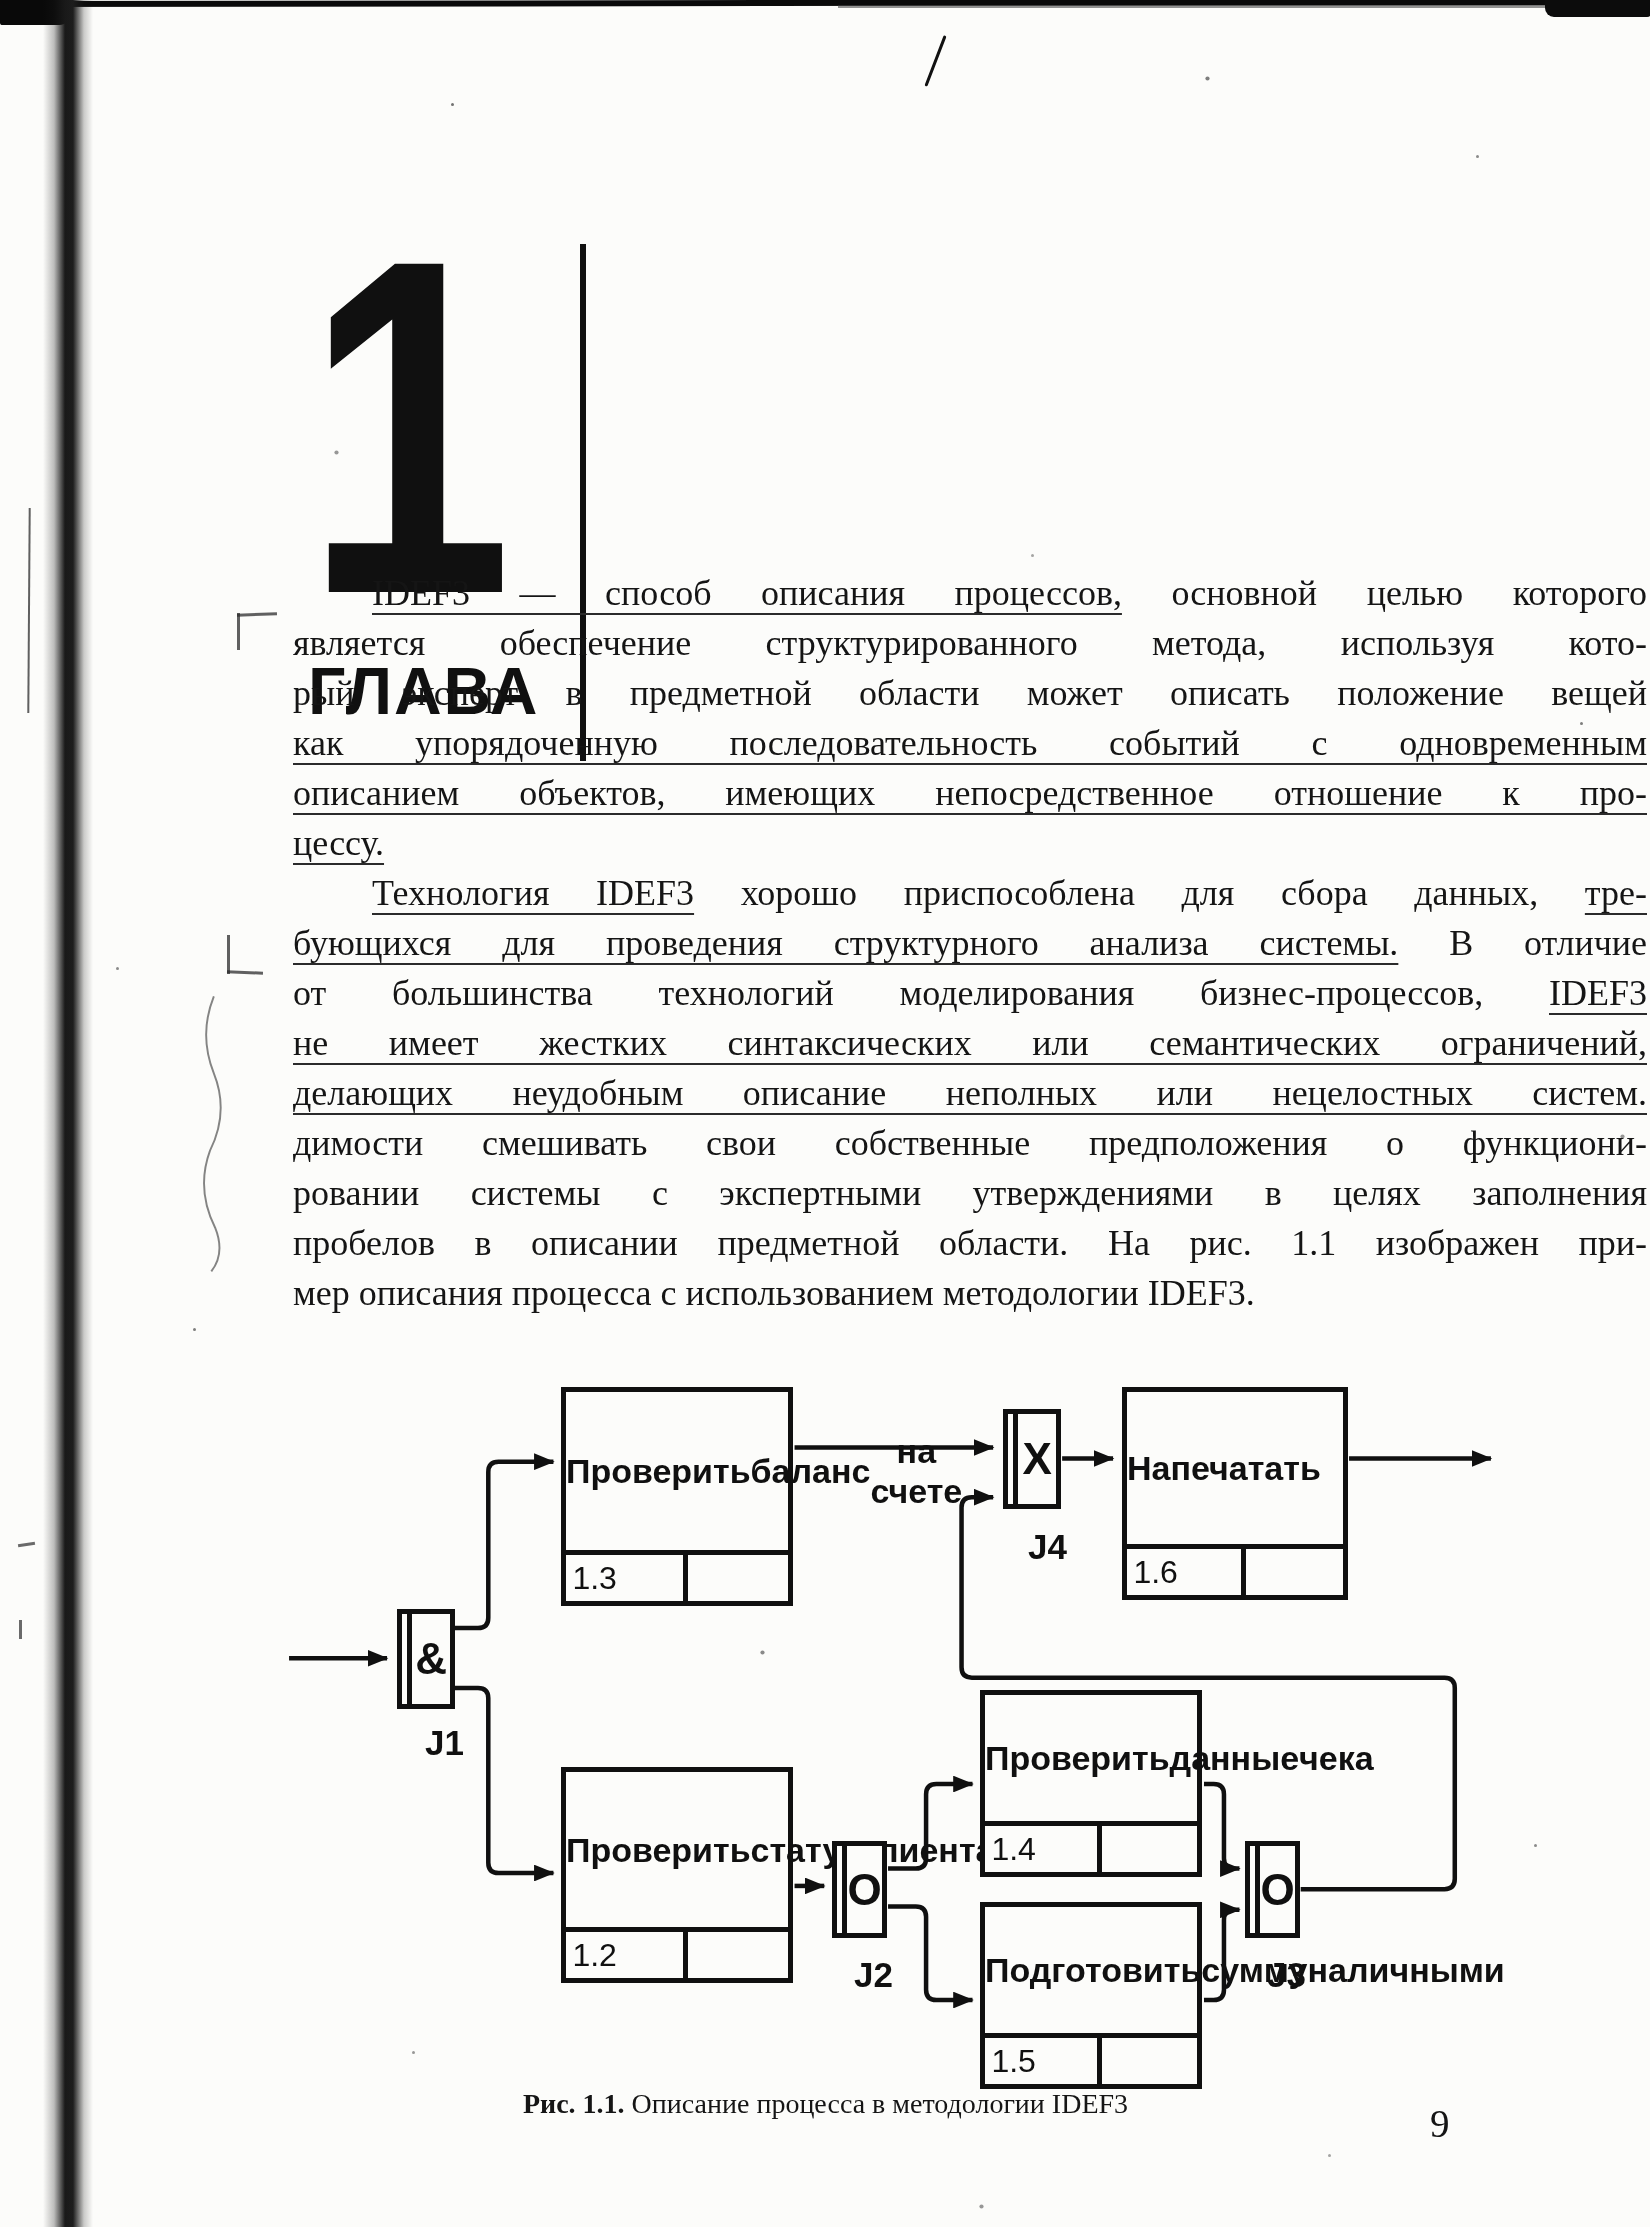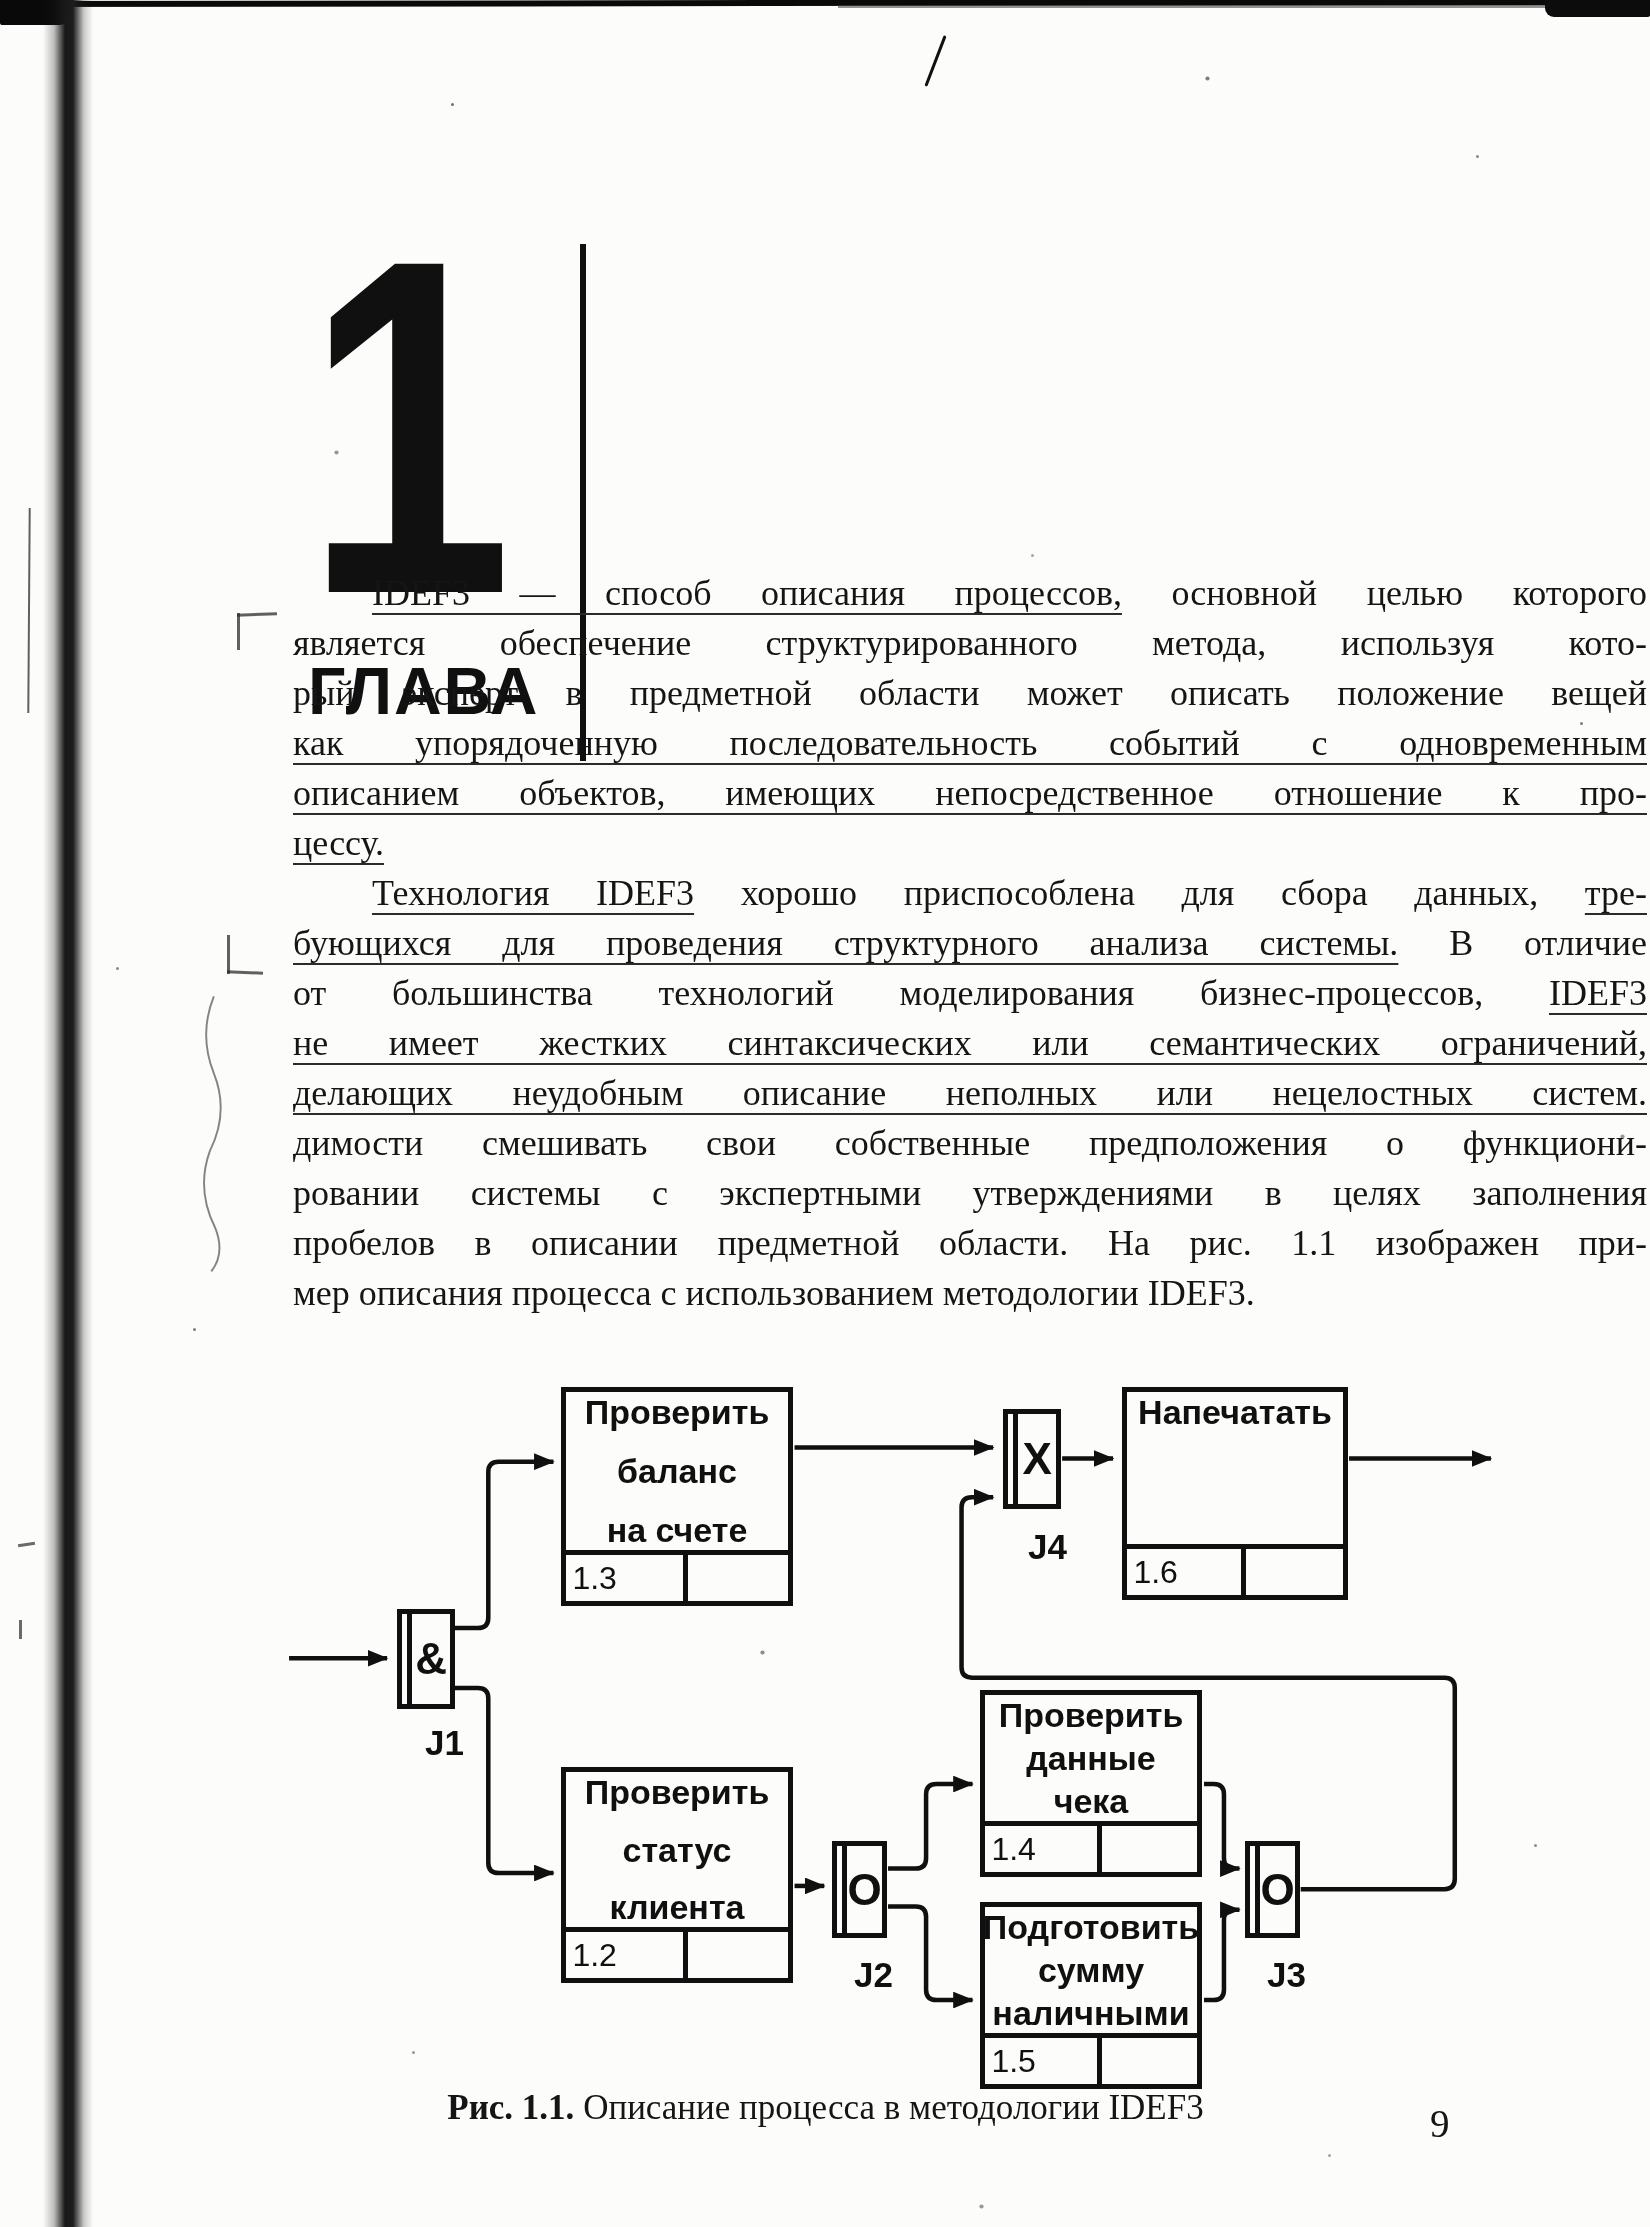--- a/index.html
+++ b/index.html
@@ -42,36 +42,36 @@
   
   .bodytext{left:293px;top:568px;width:1354px;font-size:36px;color:#151515;}
   .tline{height:50px;line-height:50px;text-align:justify;text-align-last:justify;white-space:nowrap;}
   .tline.last{text-align-last:left;}
   .tline.indent{text-indent:79px;}
   .u{text-decoration:underline;text-decoration-thickness:1.9px;text-underline-offset:8.4px;
      text-decoration-color:#2b2b2b;text-decoration-skip-ink:none;}
   
   .ubox{border:5.8px solid #101010;background:#fcfcfa;box-sizing:border-box;display:flex;flex-direction:column;
      font-family:"Liberation Sans",sans-serif;}
-  .ubox-label{flex:1;display:flex;flex-direction:column;align-items:center;justify-content:space-between;
+  .ubox-label{flex:1;display:flex;align-items:center;justify-content:space-between;
      font-size:34px;line-height:40px;font-weight:700;color:#101010;text-align:center;}
   .ubox-footer{height:46px;border-top:5.8px solid #101010;display:flex;}
   .ubox-num{width:55%;border-right:5.8px solid #101010;box-sizing:border-box;font-size:32px;
      font-weight:400;color:#101010;padding-left:6.4px;display:flex;align-items:center;}
   .ubox-cell2{flex:1;}
   .junction{border:5.2px solid #101010;background:#fcfcfa;box-sizing:border-box;position:absolute;
      display:flex;align-items:center;justify-content:center;}
   .junction::before{content:'';position:absolute;left:5.2px;top:0;bottom:0;width:4.5px;background:#101010;}
   .jsym{font-family:"Liberation Sans",sans-serif;font-weight:700;font-size:44px;color:#101010;
      margin-left:10.3px;}
   .jlabel{position:absolute;font-family:"Liberation Sans",sans-serif;font-weight:700;font-size:35px;
      color:#101010;text-align:right;}
   .connectors{left:0;top:0;}
   
-  .fig-caption{left:0;top:2088px;width:1651px;text-align:center;font-size:35px;color:#151515;}
+  .fig-caption{left:0;top:2088px;width:1651px;text-align:center;font-size:28px;color:#151515;}
   .fig-caption .cap-b{font-weight:700;}
   .folio{left:1430px;top:2101px;font-size:39px;color:#151515;}
 </style>
 </head>
 <body>
 
 <div id="page">
 
   <div class="abs top-edge"></div>
   <div class="abs top-edge2"></div>

